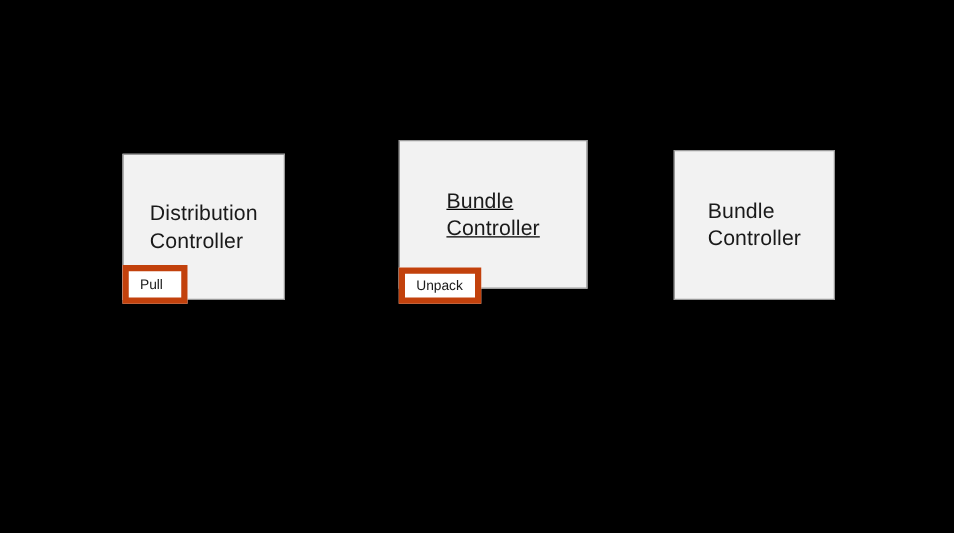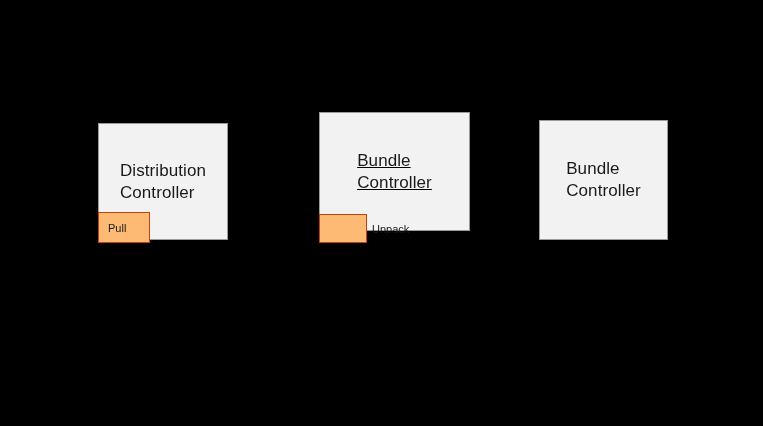--- a/index.html
+++ b/index.html
@@ -31,22 +31,22 @@
     color: #1a1a1a;
     font-size: 17px;
     line-height: 22px;
     text-align: left;
     white-space: pre-line;
     letter-spacing: 0.1px;
   }
   .sub-node {
     position: absolute;
     box-sizing: border-box;
-    background: #fdba74;
-    border: 1px solid #c2410c;
+    background: #ffffff;
+    border: 5px solid #c2410c;
     display: flex;
     align-items: center;
     justify-content: flex-start;
   }
   .sub-node-label {
     color: #1a1a1a;
     font-size: 11px;
     line-height: 14px;
     text-align: left;
     padding-left: 9px;
@@ -63,21 +63,21 @@
 Controller</div>
   </div>
   <div class="sub-node" style="left:98px; top:212px; width:52px; height:31px;">
     <div class="sub-node-label">Pull</div>
   </div>
 
   <div class="node" style="left:319px; top:112px; width:151px; height:119px;text-decoration:underline;">
     <div class="node-label">Bundle
 Controller</div>
   </div>
-  <div class="sub-node" style="left:319px; top:214px; width:48px; height:29px;padding-left:43px;">
+  <div class="sub-node" style="left:319px; top:214px; width:66px; height:29px;">
     <div class="sub-node-label">Unpack</div>
   </div>
 
   <div class="node" style="left:539px; top:120px; width:129px; height:120px;">
     <div class="node-label">Bundle
 Controller</div>
   </div>
 
 </div>
 

